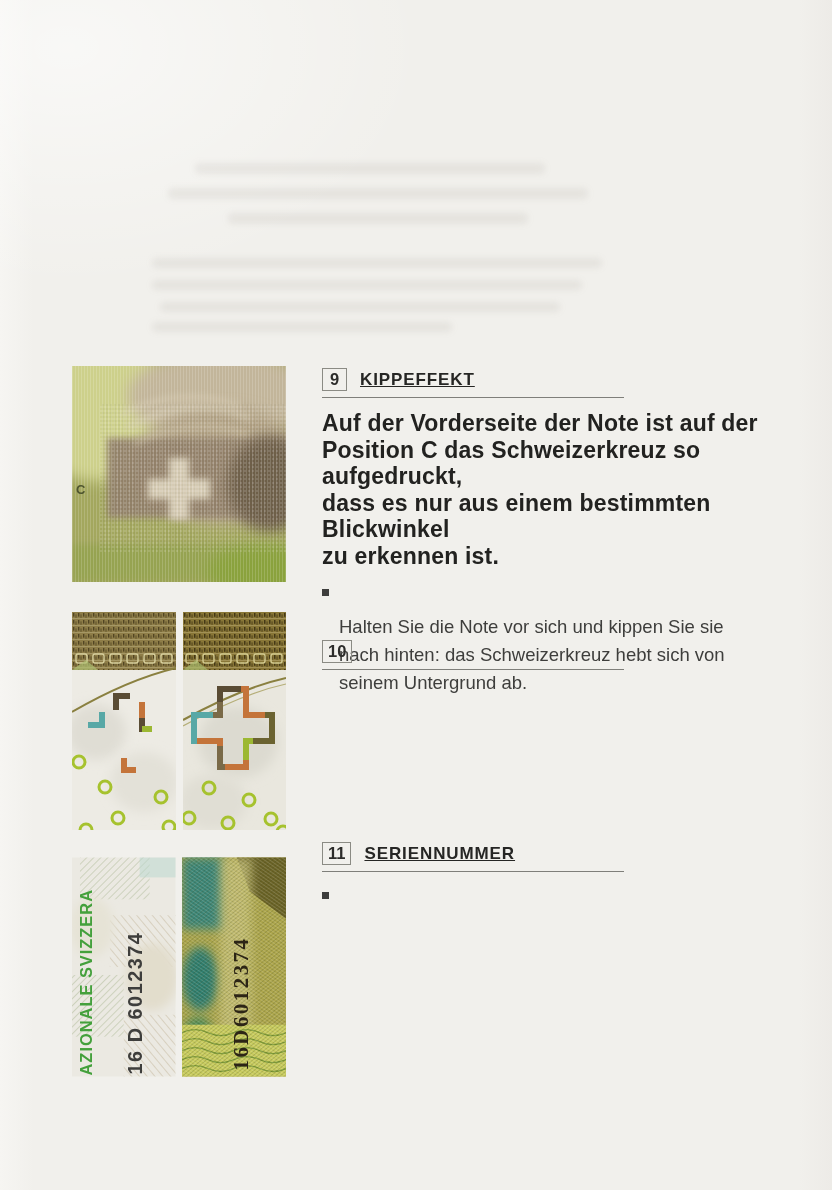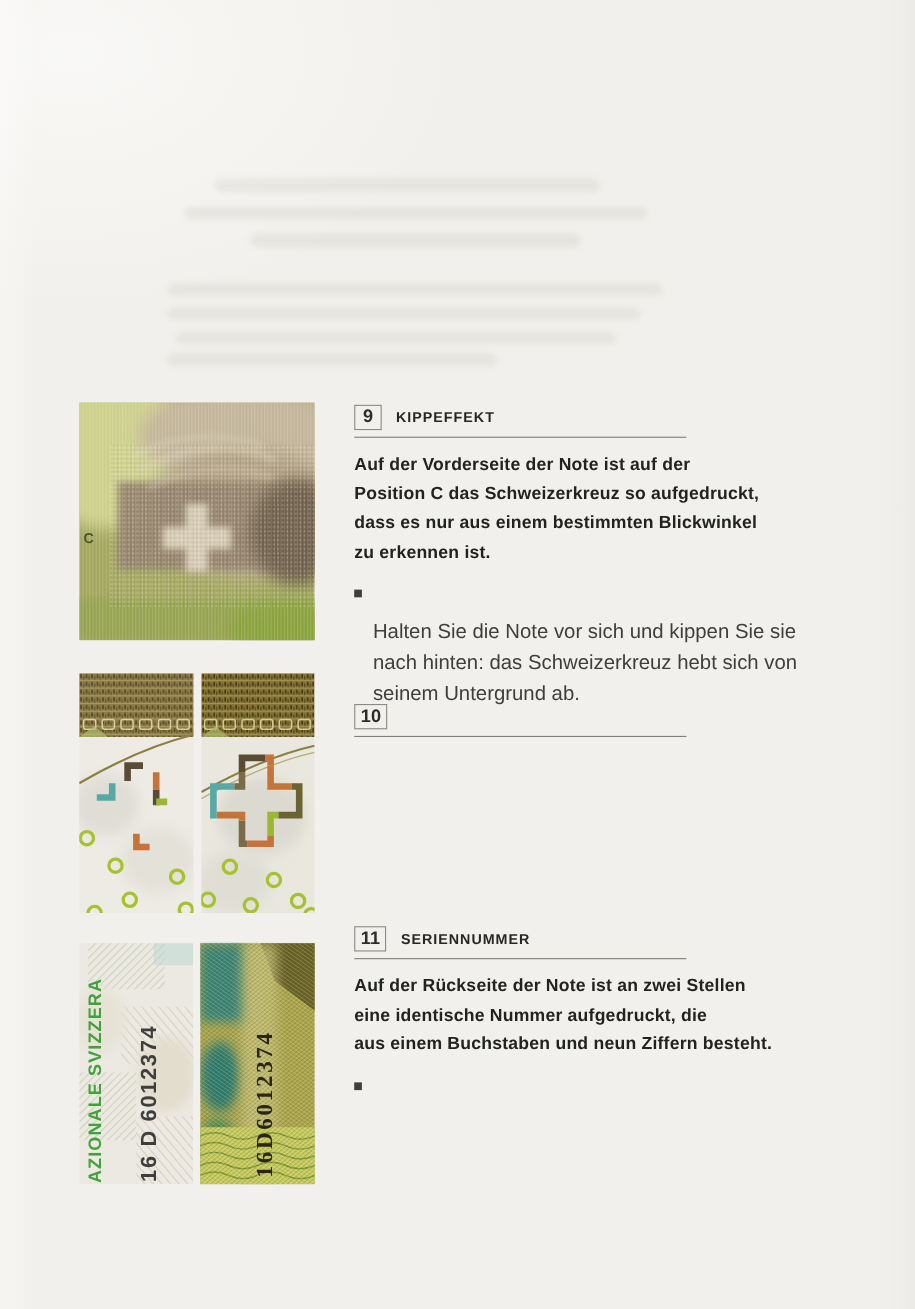--- a/index.html
+++ b/index.html
@@ -16,24 +16,24 @@
   }
   
   .ghost{position:absolute;border-radius:5px;background:rgba(128,118,106,.10);filter:blur(3px);}
   
   .sec{position:absolute;left:322px;width:478px;}
   .sec-header{display:flex;align-items:center;}
   .sec-num{
     display:inline-block;border:1.5px solid #8b8b84;min-width:13px;text-align:center;
     padding:0 5px;font-weight:bold;font-size:16.5px;line-height:21px;color:#2c2c2a;
   }
-  .sec-title{font-weight:bold;font-size:13px;letter-spacing:.9px;color:#262624;margin-left:13px;}
+  .sec-title{font-weight:bold;font-size:17px;letter-spacing:.9px;color:#262624;margin-left:13px;text-decoration:underline;}
   .sec-rule{border-top:1.6px solid #7f7f7a;width:302px;margin-top:6px;}
   .sec-body{
-    font-weight:bold;font-size:16px;line-height:26.5px;color:#222220;
+    font-weight:bold;font-size:23px;line-height:26.5px;color:#222220;
     white-space:pre-line;margin-top:12px;letter-spacing:.2px;
   }
   .sec-bullet{display:flex;margin-top:10px;font-size:18.5px;line-height:28px;color:#3e3e3c;}
   .bullet-marker{flex:none;width:7px;height:7px;background:#3e3e3c;margin:10px 10px 0 0;}
   .bullet-text{white-space:pre-line;margin-top:34px;}
   
   .fig{position:absolute;left:72px;width:214px;}
   .fig-row{display:flex;}
   svg{display:block;}
 </style>
@@ -279,21 +279,18 @@
     </div>
     <div class="sec-rule"></div>
   </div>
 
   <div class="sec" style="top:842px;">
     <div class="sec-header">
       <span class="sec-num">11</span>
       <span class="sec-title">SERIENNUMMER</span>
     </div>
     <div class="sec-rule"></div>
-    <div class="sec-body">Auf der Rückseite der Note ist an zwei Stellen
-eine identische Nummer aufgedruckt, die
-aus einem Buchstaben und neun Ziffern besteht.</div>
     <div class="sec-bullet">
       <span class="bullet-marker"></span>
     </div>
   </div>
 
 </div>
 
 </body></html>

